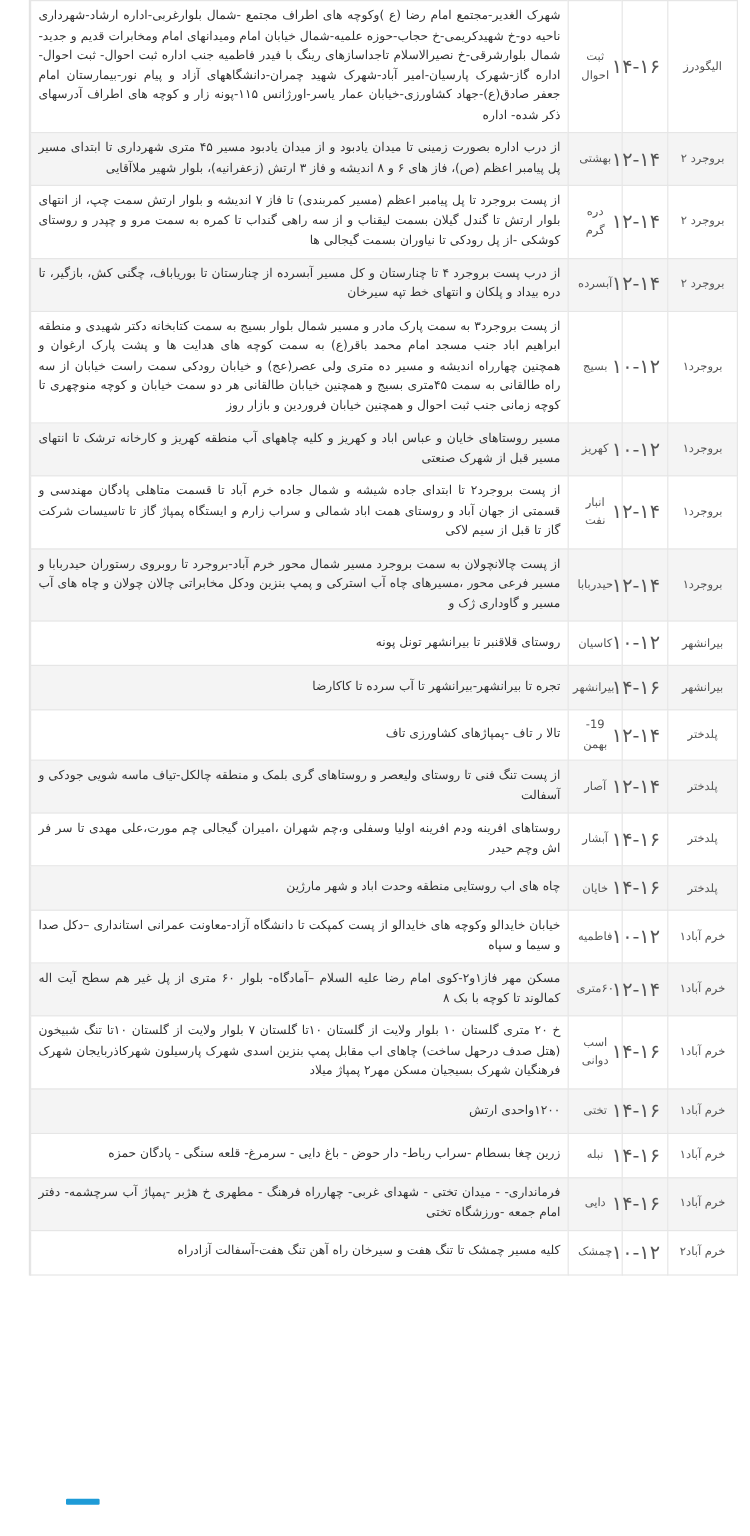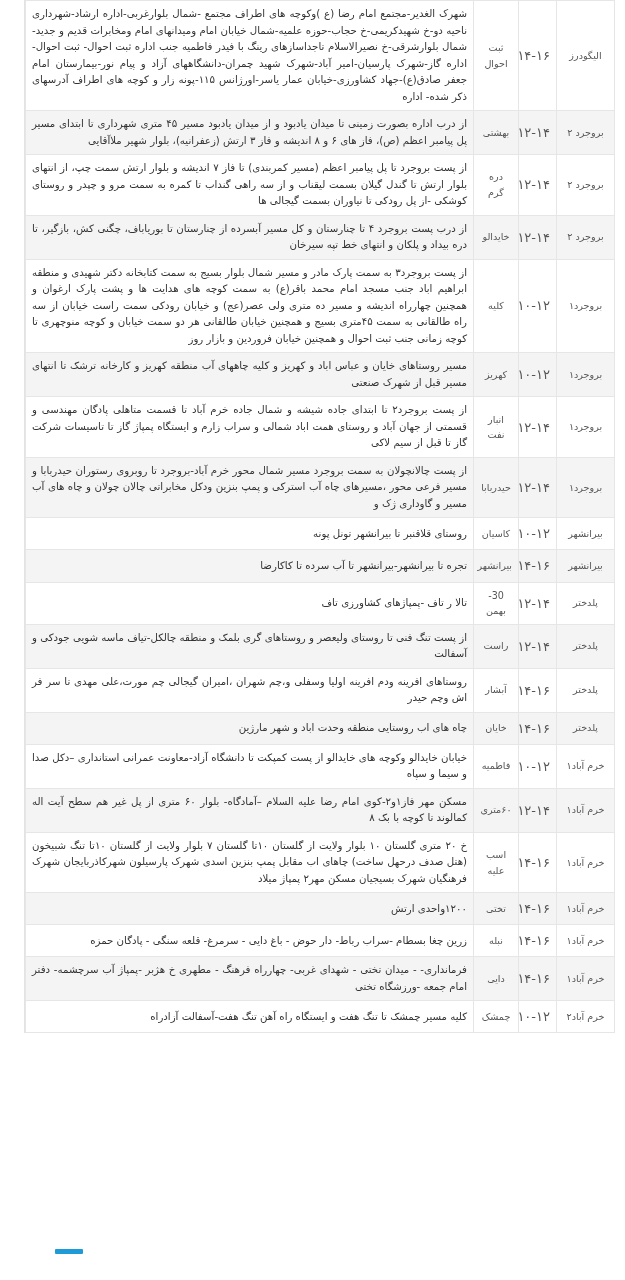--- a/index.html
+++ b/index.html
@@ -51,21 +51,21 @@
   }
   table.outage tr.alt td { background: #f4f4f4; }
 
   td.city, td.time, td.feeder {
     text-align: center;
     white-space: normal;
     color: #555;
     font-size: 9.6px;
     letter-spacing: 0;
   }
-  td.time { font-size: 13px; }
+  td.time { font-size: 16px; }
   td.area {
     text-align: justify;
     text-align-last: right;
     padding: 6px 8px 6px 8px;
     color: #333;
   }
   td.area.center { text-align: right; }
   .dim { color: #bdbdbd; }
 
   
@@ -107,27 +107,27 @@
           </tr>
           <tr>
             <td class="city">بروجرد ۲</td>
             <td class="time">۱۲-۱۴</td>
             <td class="feeder">دره گرم</td>
             <td class="area">از پست بروجرد تا پل پیامبر اعظم (مسیر کمربندی) تا فاز ۷ اندیشه و بلوار ارتش سمت چپ، از انتهای بلوار ارتش تا گندل گیلان بسمت لیقناب و از سه راهی گنداب تا کمره به سمت مرو و چپدر و روستای کوشکی -از پل رودکی تا نیاوران بسمت گیجالی ها</td>
           </tr>
           <tr class="alt">
             <td class="city">بروجرد ۲</td>
             <td class="time">۱۲-۱۴</td>
-            <td class="feeder">خایدالو</td>
+            <td class="feeder">آبسرده</td>
             <td class="area">از درب پست بروجرد ۴ تا چنارستان و کل مسیر آبسرده از چنارستان تا بوریاباف، چگنی کش، بازگیر، تا دره بیداد و پلکان و انتهای خط تپه سیرخان</td>
           </tr>
           <tr>
             <td class="city">بروجرد۱</td>
             <td class="time">۱۰-۱۲</td>
-            <td class="feeder">کلیه</td>
+            <td class="feeder">بسیج</td>
             <td class="area">از پست بروجرد۳ به سمت پارک مادر و مسیر شمال بلوار بسیج به سمت کتابخانه دکتر شهیدی و منطقه ابراهیم اباد جنب مسجد امام محمد باقر(ع) به سمت کوچه های هدایت ها و پشت پارک ارغوان
 و همچنین چهارراه اندیشه  و مسیر ده متری ولی عصر(عج)  و خیابان رودکی سمت راست خیابان از سه راه طالقانی به سمت ۴۵متری بسیج و همچنین خیابان طالقانی هر دو سمت خیابان و کوچه منوچهری تا کوچه زمانی جنب ثبت احوال و همچنین خیابان فروردین و بازار روز</td>
           </tr>
           <tr class="alt">
             <td class="city">بروجرد۱</td>
             <td class="time">۱۰-۱۲</td>
             <td class="feeder">کهریز</td>
             <td class="area">مسیر روستاهای خایان و عباس اباد و کهریز و کلیه چاههای آب منطقه کهریز و کارخانه ترشک تا انتهای مسیر قبل از شهرک صنعتی</td>
           </tr>
           <tr>
@@ -150,27 +150,27 @@
           </tr>
           <tr class="alt">
             <td class="city">بیرانشهر</td>
             <td class="time">۱۴-۱۶</td>
             <td class="feeder">بیرانشهر</td>
             <td class="area center">تجره تا بیرانشهر-بیرانشهر تا آب سرده تا کاکارضا</td>
           </tr>
           <tr>
             <td class="city">پلدختر</td>
             <td class="time">۱۲-۱۴</td>
-            <td class="feeder">30-بهمن</td>
+            <td class="feeder">19-بهمن</td>
             <td class="area center">تالا ر تاف -پمپاژهای کشاورزی تاف</td>
           </tr>
           <tr class="alt">
             <td class="city dim">پلدختر</td>
             <td class="time">۱۲-۱۴</td>
-            <td class="feeder">راست</td>
+            <td class="feeder">آصار</td>
             <td class="area">از پست تنگ فنی تا روستای ولیعصر و روستاهای گری بلمک و منطقه چالکل-تیاف ماسه شویی جودکی و آسفالت</td>
           </tr>
           <tr>
             <td class="city">پلدختر</td>
             <td class="time">۱۴-۱۶</td>
             <td class="feeder">آبشار</td>
             <td class="area">روستاهای افرینه ودم افرینه اولیا وسفلی و،چم شهران ،امیران گیجالی چم  مورت،علی مهدی تا سر فر اش وچم حیدر</td>
           </tr>
           <tr class="alt">
             <td class="city">پلدختر</td>
@@ -186,21 +186,21 @@
           </tr>
           <tr class="alt">
             <td class="city">خرم آباد۱</td>
             <td class="time">۱۲-۱۴</td>
             <td class="feeder">۶۰متری</td>
             <td class="area">مسکن مهر فاز۱و۲-کوی امام رضا علیه السلام  –آمادگاه- بلوار ۶۰ متری از پل غیر هم سطح آیت اله کمالوند تا کوچه با بک ۸</td>
           </tr>
           <tr>
             <td class="city">خرم آباد۱</td>
             <td class="time">۱۴-۱۶</td>
-            <td class="feeder">اسب علیه</td>
+            <td class="feeder">اسب دوانی</td>
             <td class="area">خ ۲۰ متری گلستان ۱۰ بلوار ولایت از گلستان ۱۰تا گلستان ۷ بلوار ولایت از گلستان ۱۰تا تنگ شبیخون (هتل صدف درحهل ساخت) چاهای اب مقابل پمپ بنزین اسدی شهرک پارسیلون شهرکاذربایجان  شهرک فرهنگیان  شهرک بسیجیان  مسکن مهر۲  پمپاژ میلاد</td>
           </tr>
           <tr class="alt">
             <td class="city">خرم آباد۱</td>
             <td class="time">۱۴-۱۶</td>
             <td class="feeder">تختی</td>
             <td class="area center">۱۲۰۰واحدی ارتش</td>
           </tr>
           <tr>
             <td class="city">خرم آباد۱</td>
@@ -211,21 +211,21 @@
           <tr class="alt">
             <td class="city">خرم آباد۱</td>
             <td class="time">۱۴-۱۶</td>
             <td class="feeder">دایی</td>
             <td class="area">فرماندارى-    - میدان تختی - شهدای غربی- چهارراه فرهنگ - مطهری خ هژبر  -پمپاژ آب سرچشمه- دفتر امام جمعه -ورزشگاه تختی</td>
           </tr>
           <tr>
             <td class="city">خرم آباد۲</td>
             <td class="time">۱۰-۱۲</td>
             <td class="feeder">چمشک</td>
-            <td class="area center">کلیه مسیر چمشک تا تنگ هفت و ایستگاه راه آهن تنگ هفت-آسفالت آزادراه</td>
+            <td class="area center">کلیه مسیر چمشک تا تنگ هفت و سیرخان راه آهن تنگ هفت-آسفالت آزادراه</td>
           </tr>
         </tbody>
     </table>
   </div>
 
   <div class="scroll-stub"></div>
 
 </div>
 
 </body></html>

